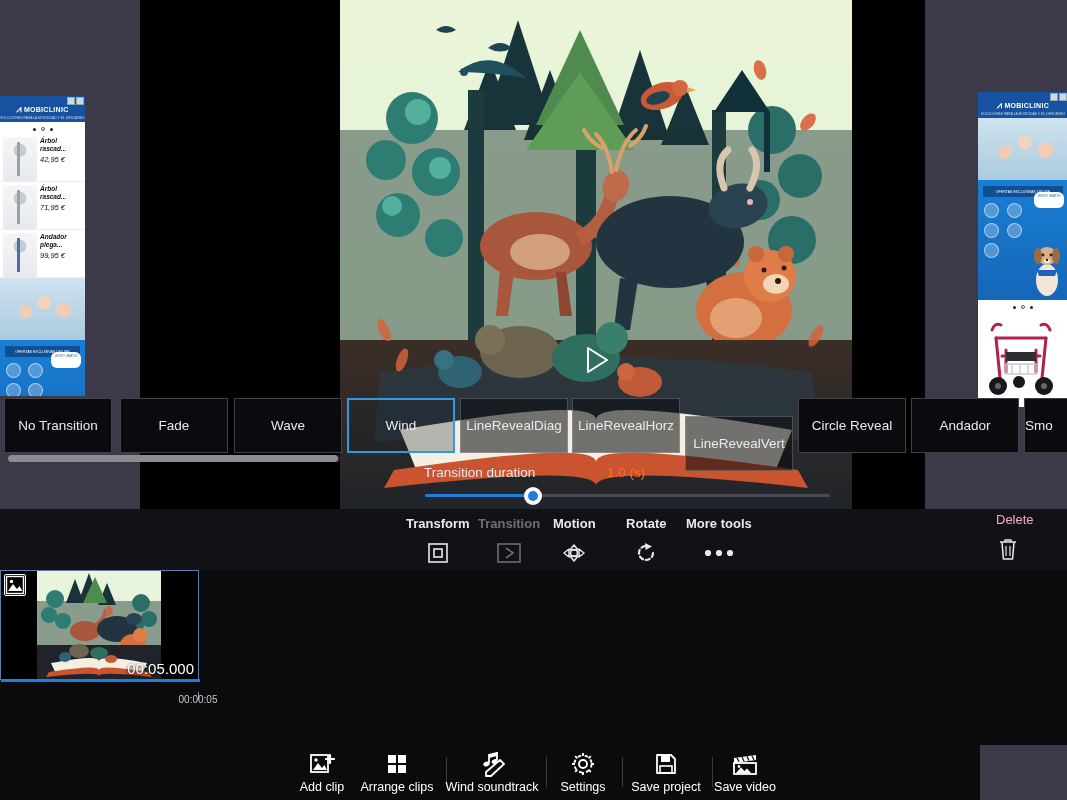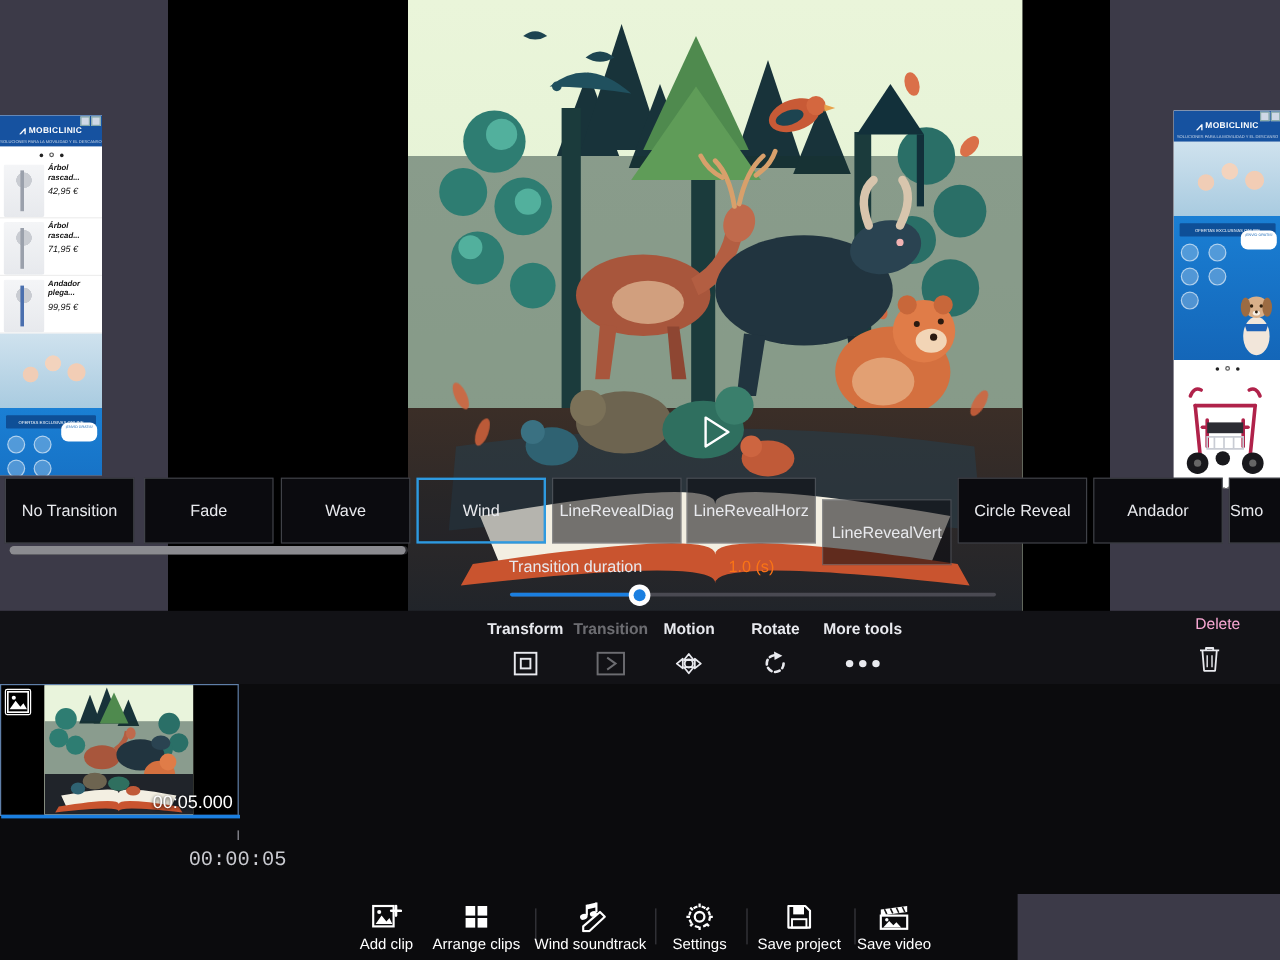--- a/index.html
+++ b/index.html
@@ -88,24 +88,24 @@
   .clip{position:absolute;left:0;top:0;width:199px;height:110px;background:#000;
         border:1px solid #5f7fa8;box-sizing:border-box;}
   .clip .shot{position:absolute;left:36px;top:0;width:124px;height:108px;overflow:hidden;background:#e9f4dc;}
   .clip .badge{position:absolute;left:3px;top:3px;width:20px;height:20px;border:1.5px solid #fff;
                border-radius:2px;z-index:3;}
   .clip .time{position:absolute;right:4px;bottom:2px;color:#fff;font-size:15px;z-index:3;
               text-shadow:0 1px 3px #000;}
   .clip .selbar{position:absolute;left:0;bottom:-3px;width:199px;height:3px;background:#1b7fe0;}
   .ruler{position:absolute;left:0;top:122px;width:1067px;height:34px;}
   .tick{position:absolute;top:0;width:1px;height:8px;background:#9a9aa2;}
-  .ticklbl{position:absolute;top:16px;color:#c9cad0;font-size:17px;transform:translateX(-50%);font-family:Liberation Mono, monospace;}
+  .ticklbl{position:absolute;top:2px;color:#c9cad0;font-size:10px;transform:translateX(-50%);}
 
   
-  .bottom{position:absolute;left:0;top:745px;width:848px;height:55px;background:#0b0b0d;}
+  .bottom{position:absolute;left:0;top:745px;width:980px;height:55px;background:#0b0b0d;}
   .bi{position:absolute;top:5px;text-align:center;color:#fff;}
   .bi .ic{height:28px;display:flex;align-items:center;justify-content:center;}
   .bi .lbl{font-size:12.5px;margin-top:2px;white-space:nowrap;}
   .bsep{position:absolute;top:12px;width:1px;height:30px;background:#3a3a40;}
   .del{position:absolute;left:996px;top:512px;text-align:center;color:#f9a8d4;z-index:10;}
   .del .lbl{font-size:13px;}
   .del .ic{margin-top:9px;}
   svg{display:block;}
 </style>
 </head>

